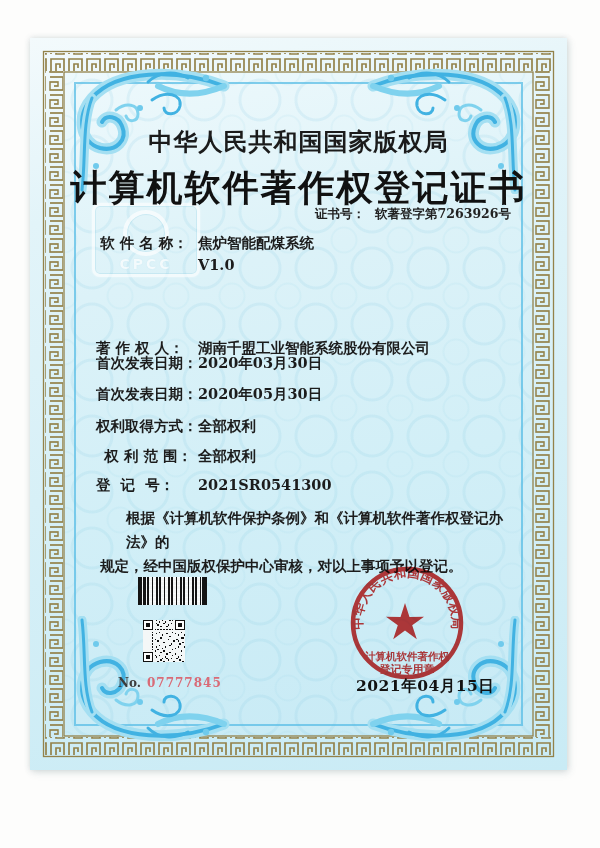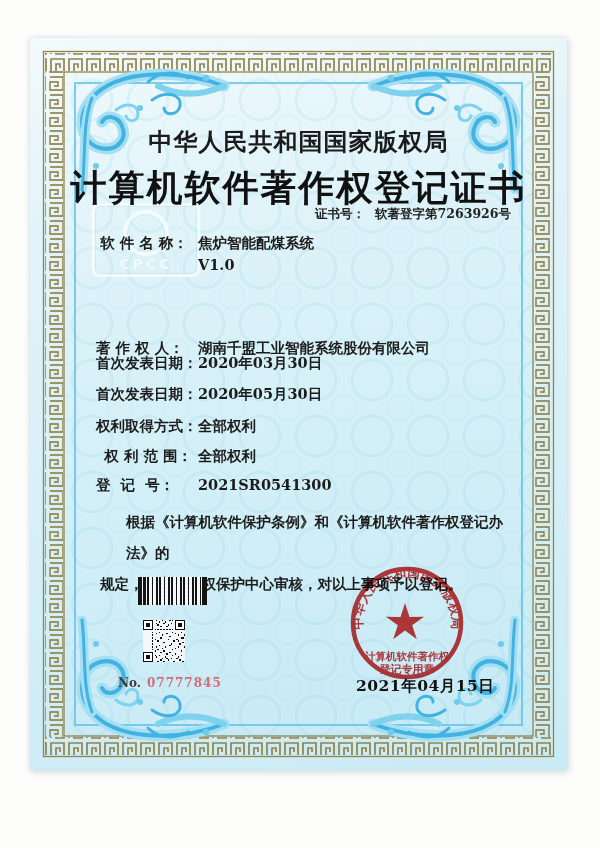--- a/index.html
+++ b/index.html
@@ -65,21 +65,21 @@
     position:absolute;left:0;right:56px;top:168px;text-align:right;
     font-size:12.5px;font-weight:bold;color:#222;
   }
   .certno .v{margin-left:10px;text-align:center;}
   .row{position:absolute;left:66px;font-size:14.5px;font-weight:bold;color:#1c1c1c;}
   .row .lab{display:inline-block;width:96px;white-space:pre;}
   .row .val{position:absolute;left:102px;white-space:pre;}
   .ver{position:absolute;left:168px;font-size:14.5px;font-weight:bold;color:#1c1c1c;}
   .statement{
     position:absolute;left:70px;top:468px;width:412px;
-    font-size:14.5px;font-weight:bold;color:#1c1c1c;line-height:31px;
+    font-size:14.5px;font-weight:bold;color:#1c1c1c;line-height:24px;
   }
   .statement .l1{display:block;padding-left:26px;}
   .statement .l2{display:block;}
   
   .barcode{
     position:absolute;left:108px;top:539px;width:69px;height:28px;
     background-color:#f2f5f5;
     background-image:
       linear-gradient(#141414,#141414),
       linear-gradient(#141414,#141414),

